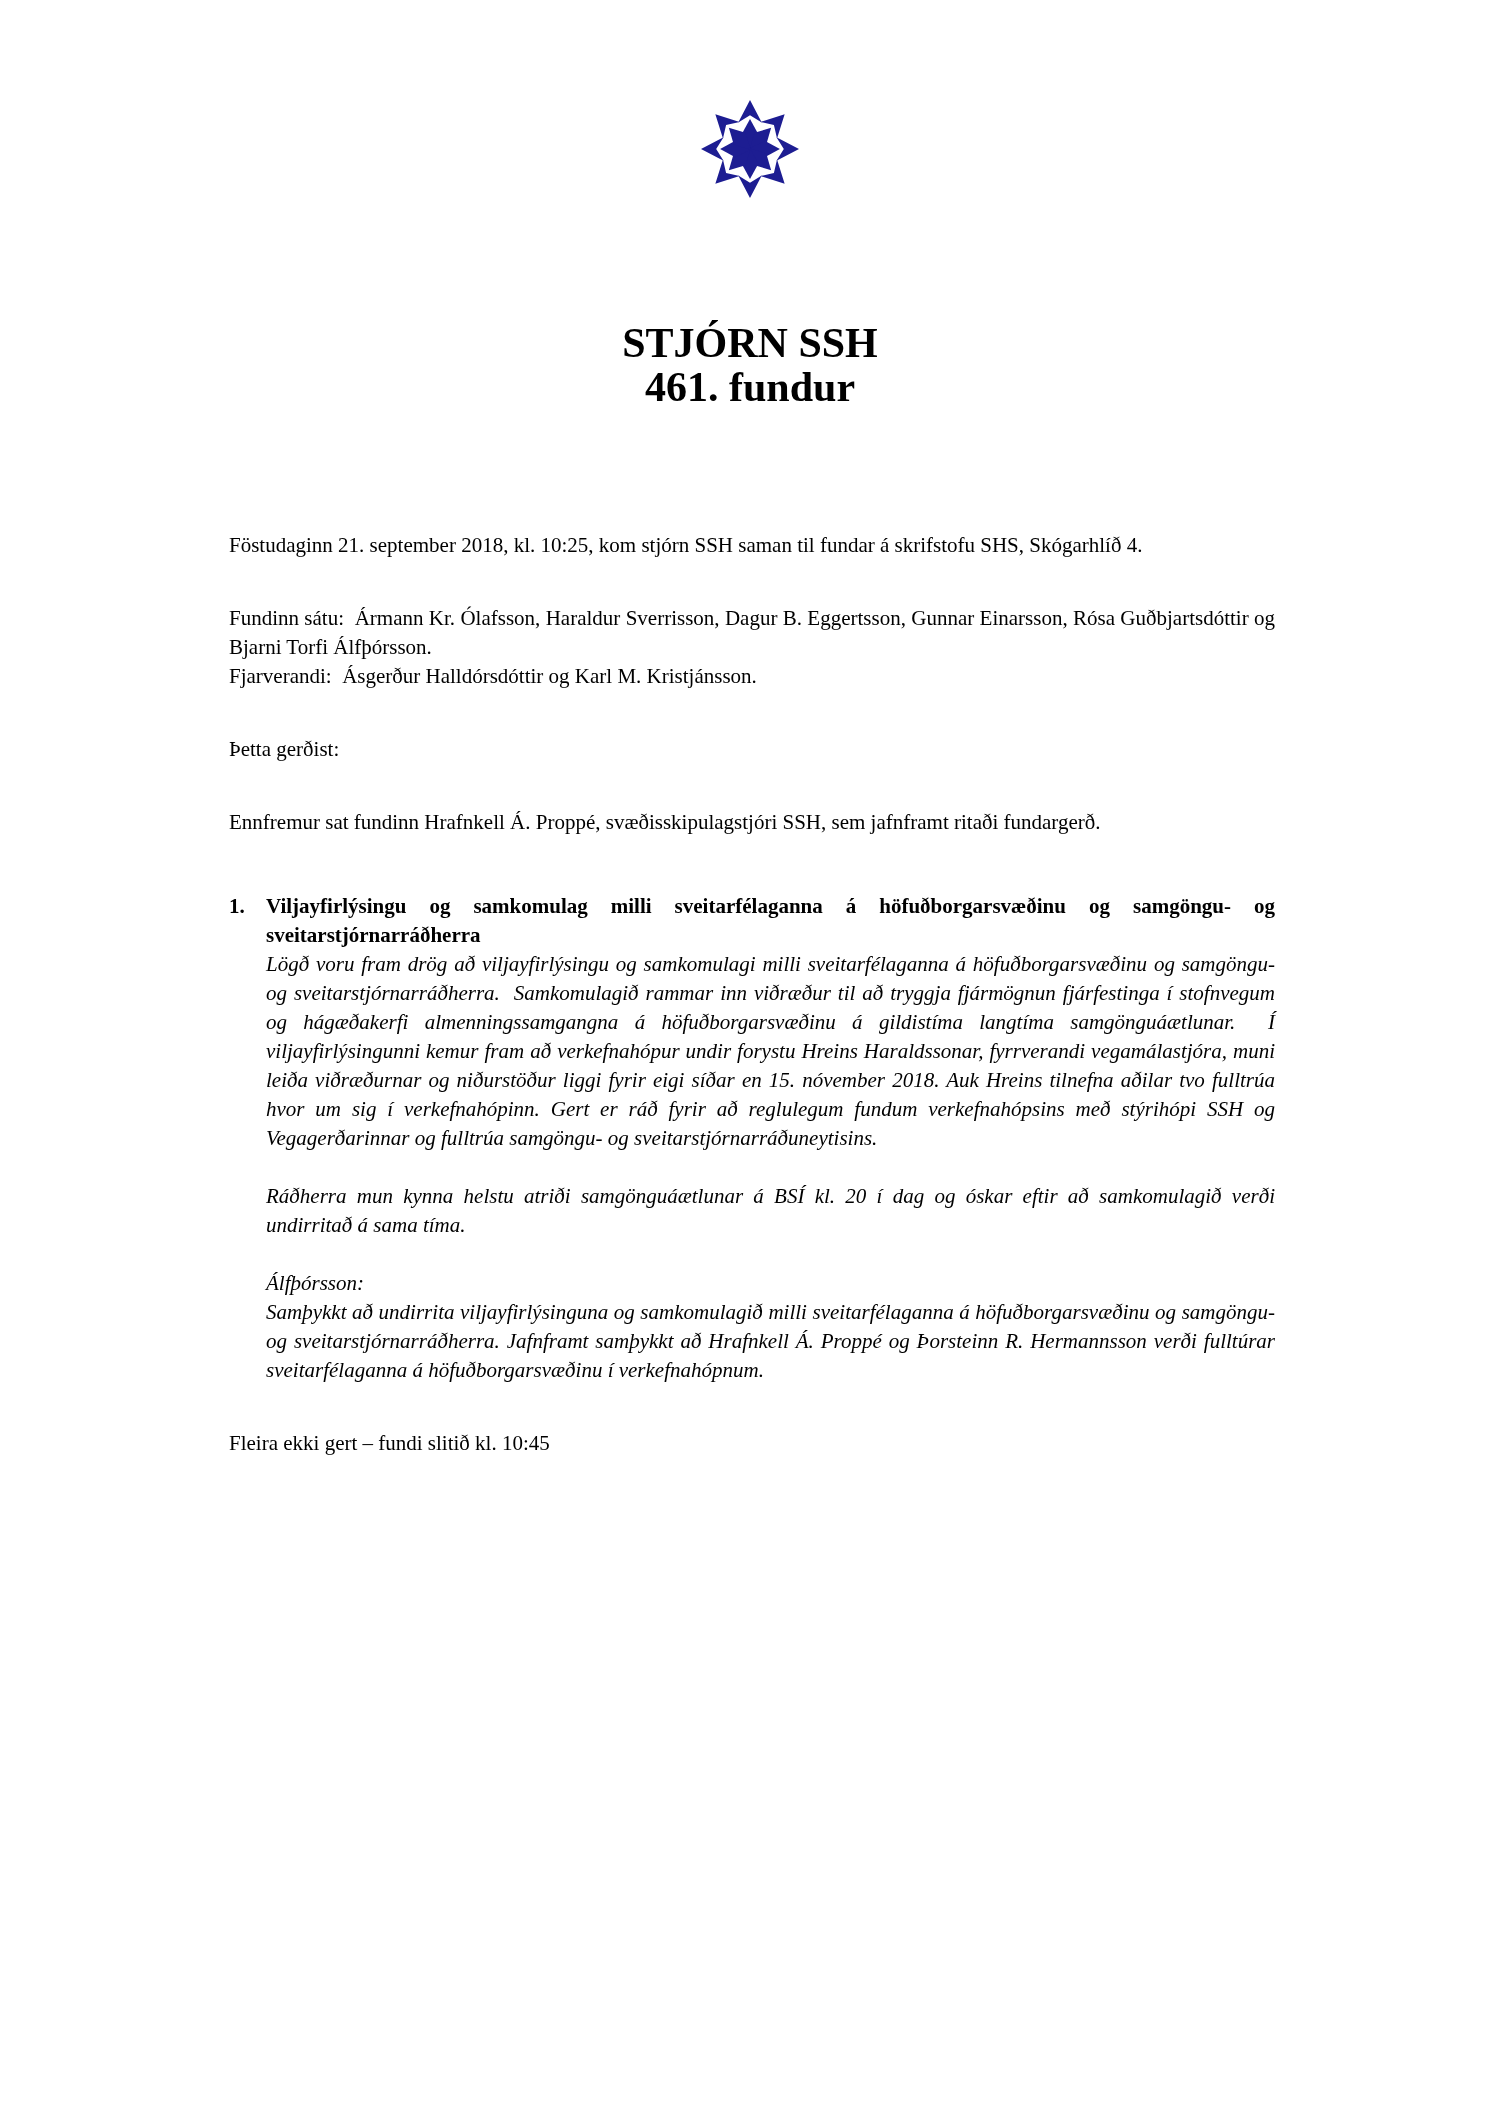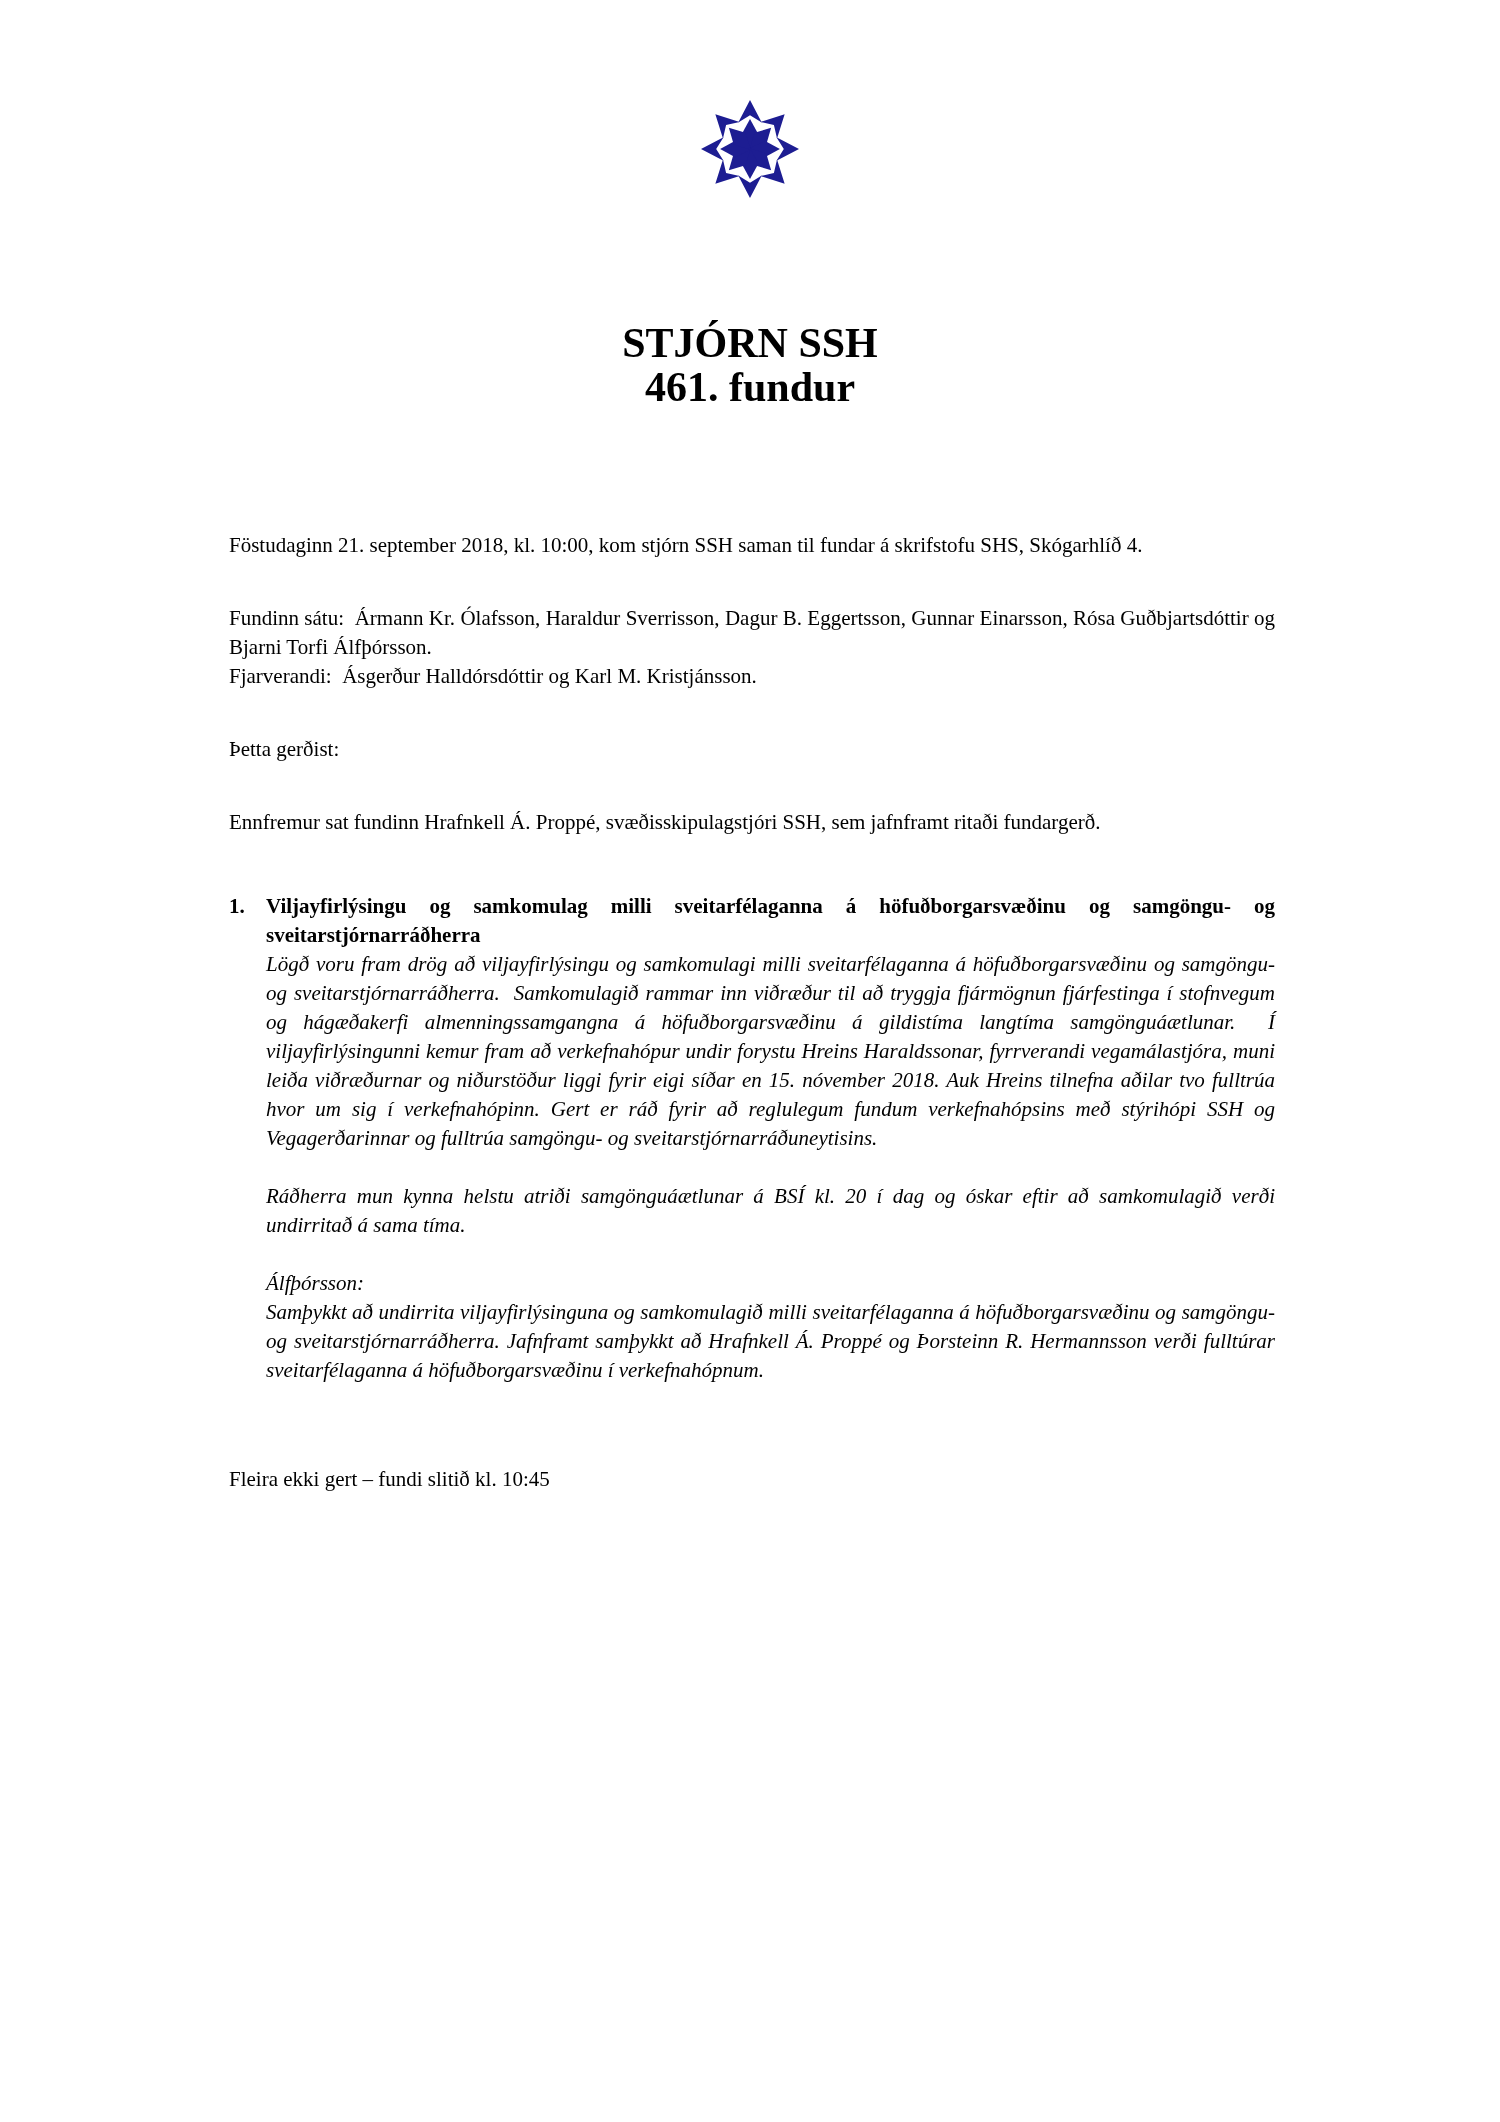--- a/index.html
+++ b/index.html
@@ -57,21 +57,21 @@
     width: 37px;
   }
   .item-title {
     flex: 1;
     text-align: justify;
   }
   .item-body { padding-left: 37px; }
   .item-body .para.firstbody { margin-top: 0; }
   .item-body .para { margin-top: 29px; font-style: italic; }
   .closing-line {
-    margin-top: 80px;
+    margin-top: 44px;
     text-align: left;
   }
 </style>
 </head>
 <body>
 
 <div class="page">
 
   <svg class="logo" viewBox="0 0 100 100" aria-hidden="true">
     <g fill="#1d1d92">
@@ -89,21 +89,21 @@
     </g>
   </svg>
 
   <div class="title-block">
     <div>STJÓRN SSH</div>
     <div>461. fundur</div>
   </div>
 
   <div class="content">
 
-    <p class="para first">Föstudaginn 21. september 2018, kl. 10:00, kom stjórn SSH saman til fundar á skrifstofu SHS, Skógarhlíð 4.</p>
+    <p class="para first">Föstudaginn 21. september 2018, kl. 10:25, kom stjórn SSH saman til fundar á skrifstofu SHS, Skógarhlíð 4.</p>
 
     <p class="para">
       <span>Fundinn sátu:&nbsp; Ármann Kr. Ólafsson, Haraldur Sverrisson, Dagur B. Eggertsson, Gunnar Einarsson, Rósa Guðbjartsdóttir og Bjarni Torfi Álfþórsson.</span><br>
       <span>Fjarverandi:&nbsp; Ásgerður Halldórsdóttir og Karl M. Kristjánsson.</span>
     </p>
 
     <p class="para">Þetta gerðist:</p>
 
     <p class="para">Ennfremur sat fundinn Hrafnkell Á. Proppé, svæðisskipulagstjóri SSH, sem jafnframt ritaði fundargerð.</p>
 

